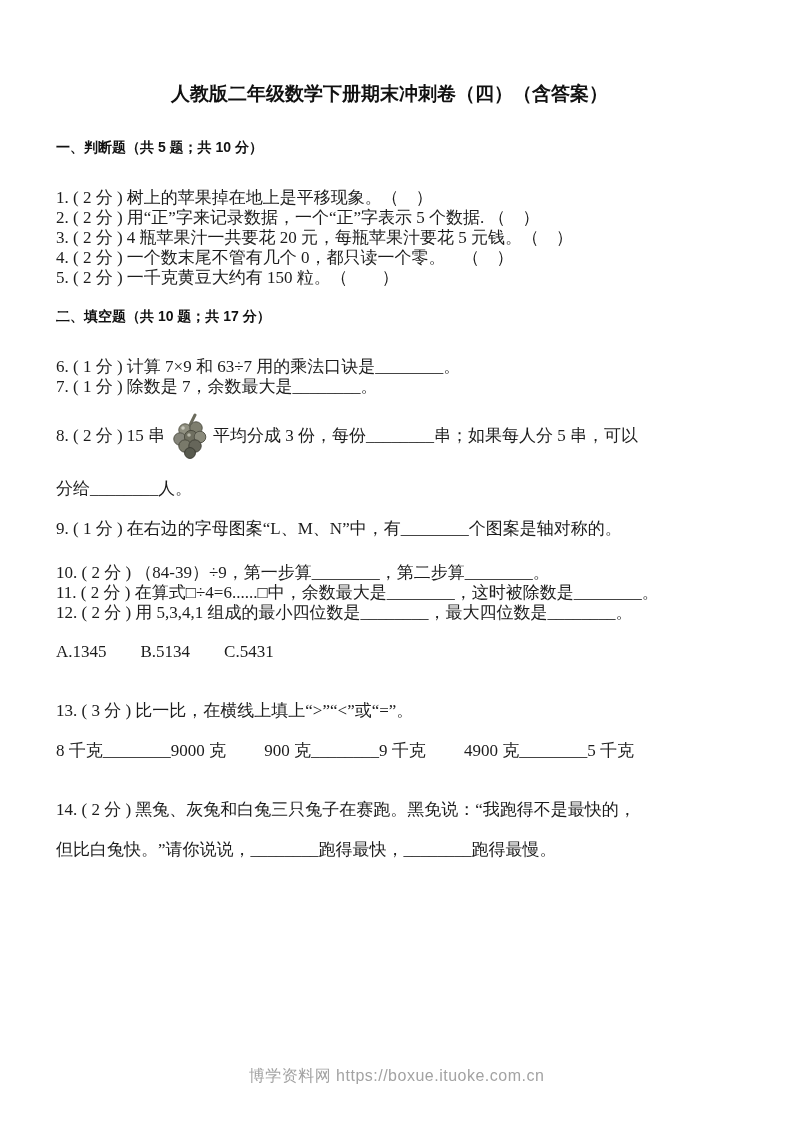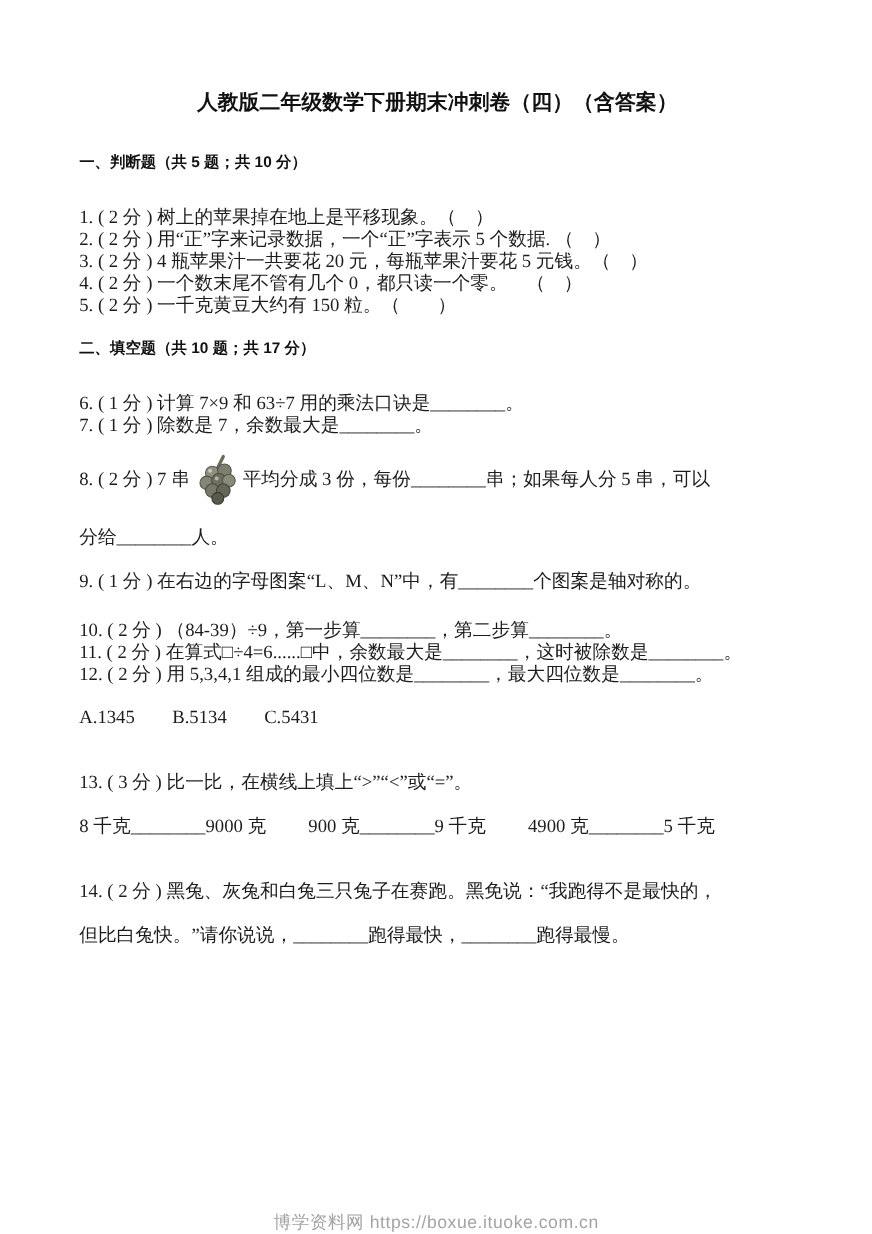--- a/index.html
+++ b/index.html
@@ -12,21 +12,21 @@
     overflow: hidden;
   }
   .page {
     position: relative;
     width: 793px;
     height: 1122px;
     background: #ffffff;
     padding-top: 84px;
   }
   .content {
-    padding: 0 70px 0 72px;
+    padding: 0 70px 0 56px;
   }
   .doc-title {
     font-family: "Liberation Sans", sans-serif;
     font-weight: 700;
     font-size: 19px;
     line-height: 20px;
     text-align: center;
     color: #111111;
     white-space: nowrap;
   }
@@ -60,21 +60,21 @@
   .mt20 { margin-top: 20px; }
   .mt22 { }
   .mt24 { margin-top: 24px; }
   .mt25 { margin-top: 39px; }
   .mt31 { margin-top: 31px; }
   .mt33 { margin-top: 33px; }
   .page-footer {
     position: absolute;
     left: 0;
     right: 0;
-    top: 1102px;
+    top: 1066px;
     text-align: center;
     font-family: "Liberation Sans", sans-serif;
     font-size: 16px;
     line-height: 20px;
     color: #a3a3a3;
     letter-spacing: 0.5px;
   }
 </style>
 </head>
 <body>
@@ -91,21 +91,21 @@
     <div class="line mt22">3. ( 2 分 ) 4 瓶苹果汁一共要花 20 元，每瓶苹果汁要花 5 元钱。（　）</div>
     <div class="line mt22">4. ( 2 分 )  一个数末尾不管有几个 0，都只读一个零。　（　）</div>
     <div class="line mt22">5. ( 2 分 )  一千克黄豆大约有 150 粒。（　　）</div>
 
     <div class="heading mt18">二、填空题（共 10 题；共 17 分）</div>
 
     <div class="line mt31">6. ( 1 分 )  计算 7×9 和 63÷7 用的乘法口诀是________。</div>
     <div class="line mt22">7. ( 1 分 )  除数是 7，余数最大是________。</div>
 
     <div class="line q8row mt16">
-      <span>8. ( 2 分 ) 7 串</span>
+      <span>8. ( 2 分 ) 15 串</span>
       <span class="grapes">
         <svg width="38" height="46" viewBox="0 0 38 46" xmlns="http://www.w3.org/2000/svg">
           <line x1="24" y1="2" x2="18" y2="14" stroke="#6b6b5c" stroke-width="3" stroke-linecap="round"></line>
           <circle cx="14" cy="17" r="6.2" fill="#8f8f80" stroke="#5c5c4e" stroke-width="1"></circle>
           <circle cx="25" cy="15" r="6.2" fill="#7e7e6e" stroke="#55554a" stroke-width="1"></circle>
           <circle cx="9" cy="26" r="6.2" fill="#85857a" stroke="#55554a" stroke-width="1"></circle>
           <circle cx="20" cy="24" r="6.6" fill="#6f6f60" stroke="#4c4c40" stroke-width="1"></circle>
           <circle cx="29" cy="24" r="5.8" fill="#8a8a7b" stroke="#55554a" stroke-width="1"></circle>
           <circle cx="14" cy="33" r="6.2" fill="#79796a" stroke="#4c4c40" stroke-width="1"></circle>
           <circle cx="24" cy="33" r="6.2" fill="#66665a" stroke="#44443a" stroke-width="1"></circle>

